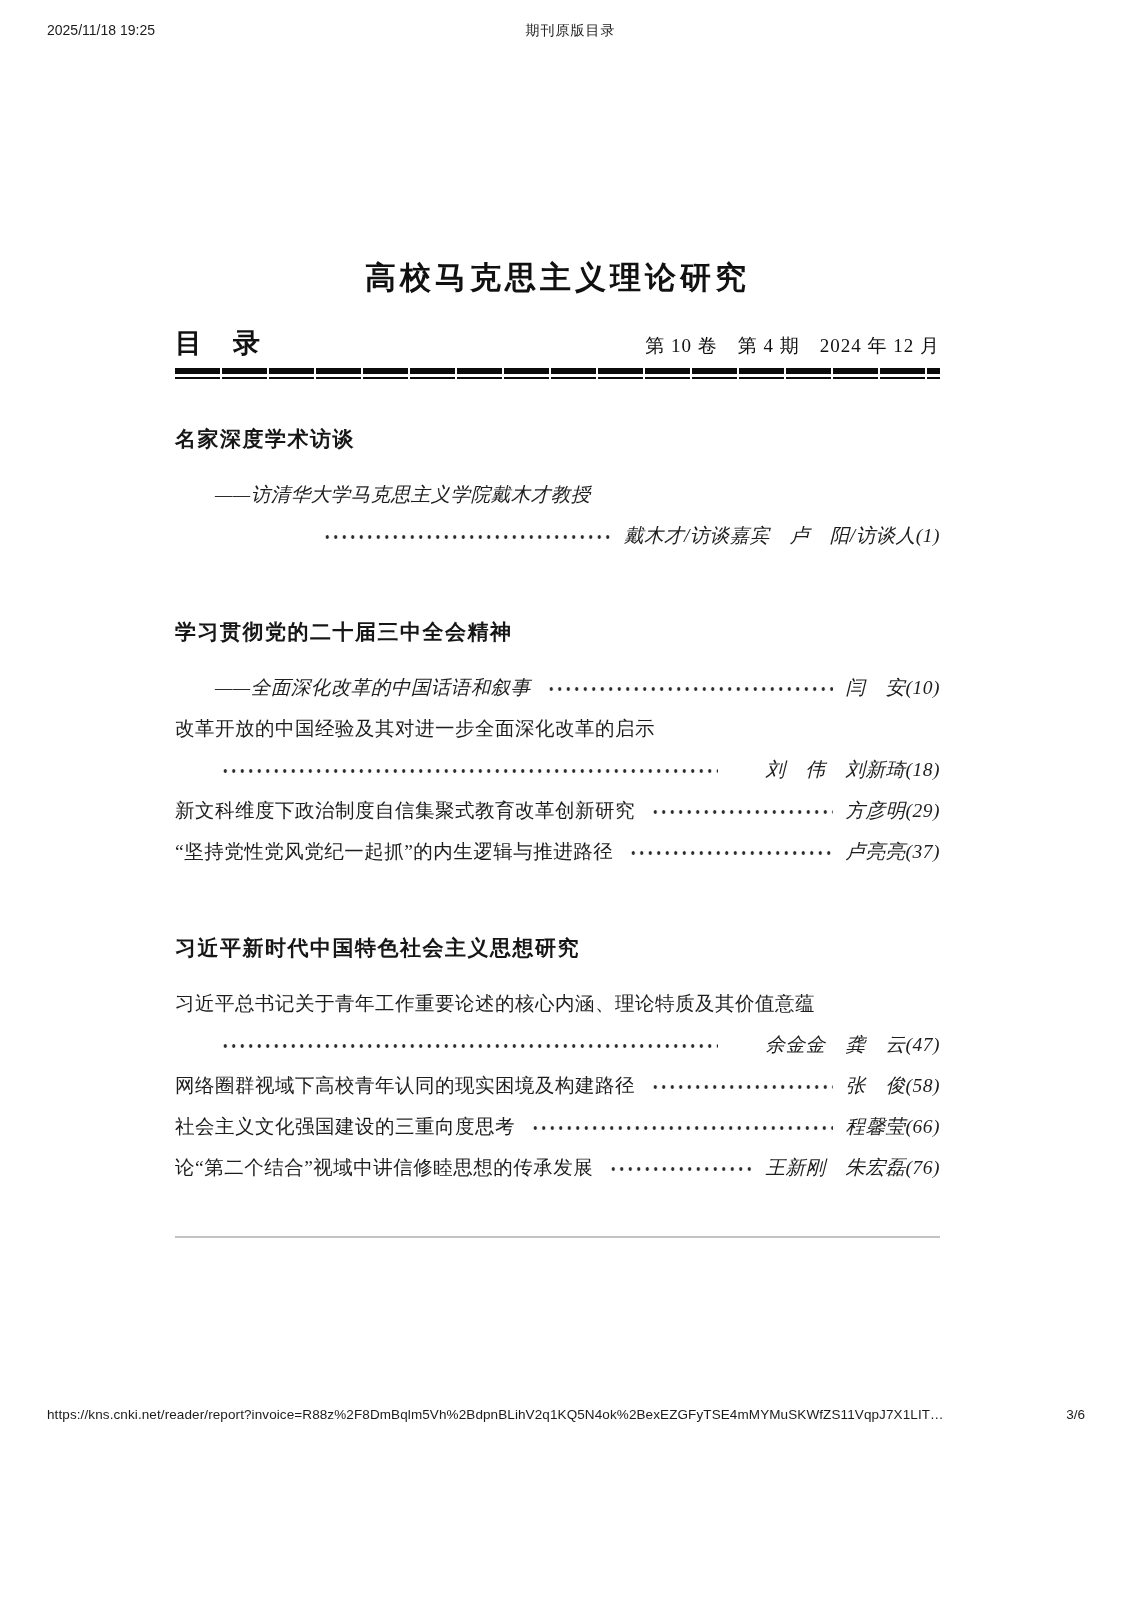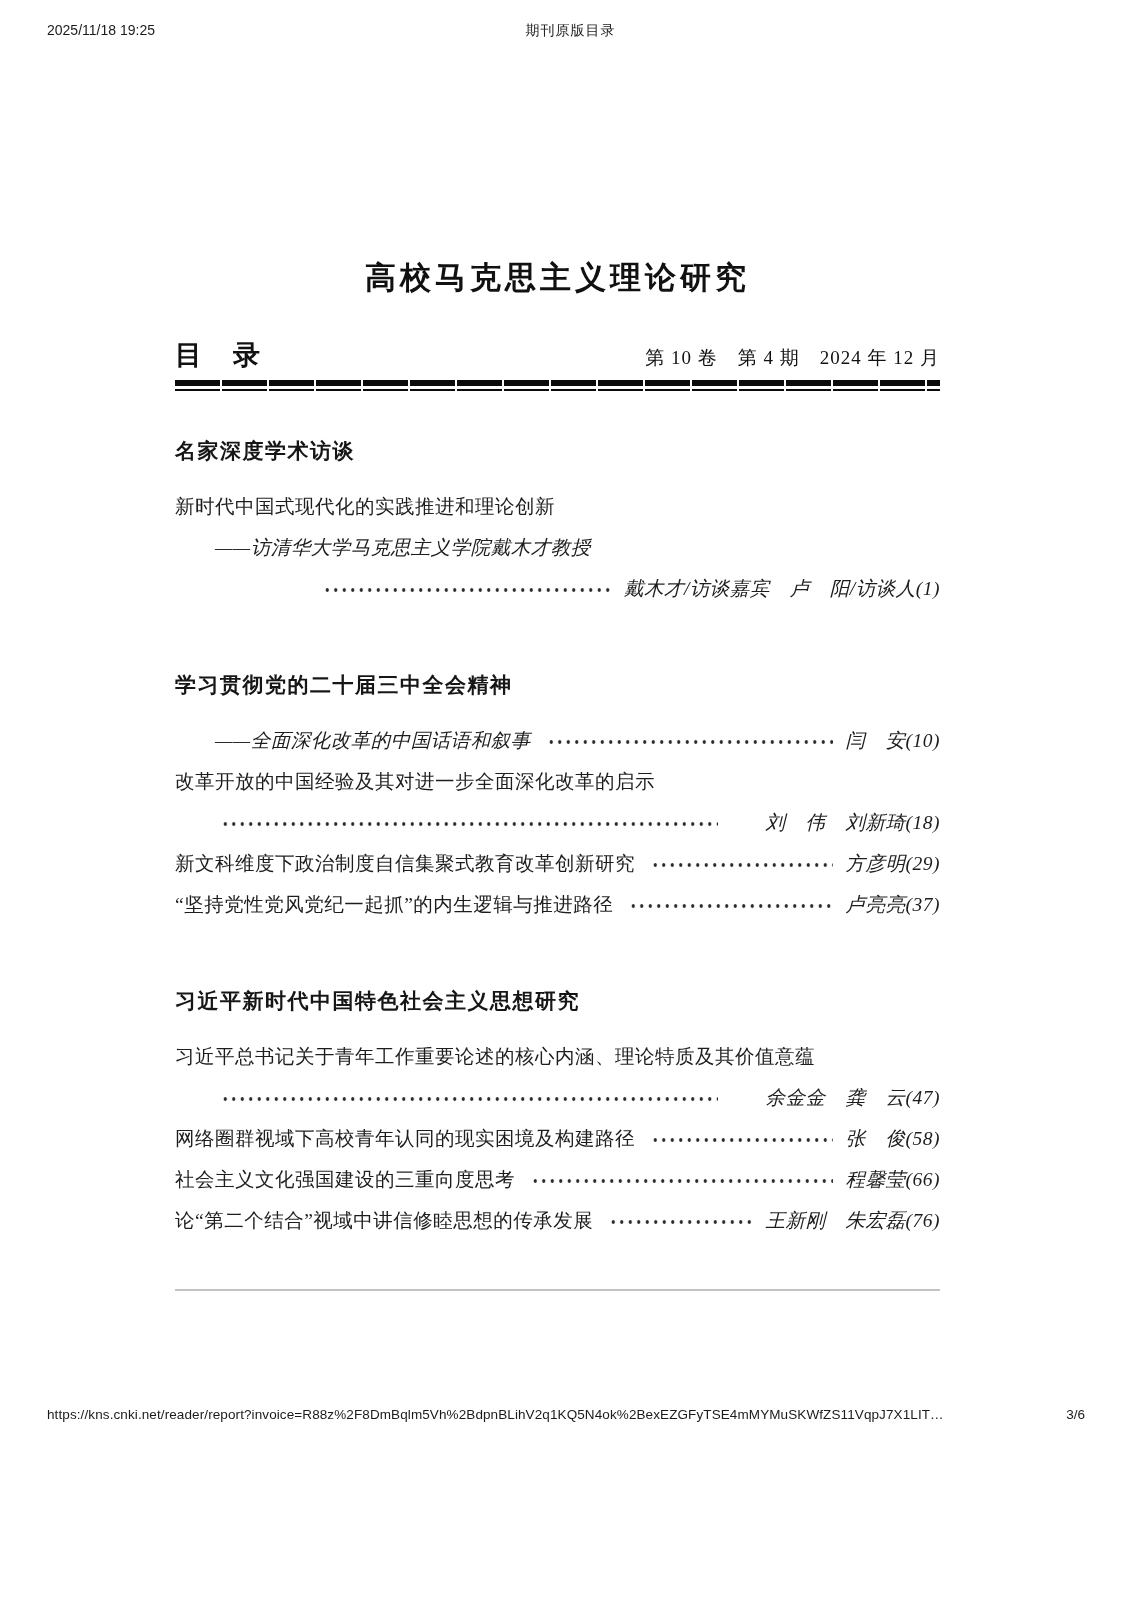--- a/index.html
+++ b/index.html
@@ -53,21 +53,21 @@
     margin-top: 257px;
     text-align: center;
     font-family: "Liberation Serif", "DejaVu Serif", serif;
     font-weight: bold;
     font-size: 31px;
     letter-spacing: 4px;
     color: #111;
   }
 
   .toc-head {
-    margin-top: 38px;
+    margin-top: 26px;
     display: flex;
     align-items: flex-end;
     justify-content: space-between;
   }
   .toc-label {
     font-weight: bold;
     font-size: 27px;
     letter-spacing: 2px;
     color: #111;
   }
@@ -157,23 +157,20 @@
     <div class="toc-head">
       <span class="toc-label">目　录</span>
       <span class="issue-info">第 10 卷　第 4 期　2024 年 12 月</span>
     </div>
     <div class="rule-thick"></div>
     <div class="rule-thin"></div>
 
     <div id="toc-sections">
         <div class="section">
           <div class="section-heading">名家深度学术访谈</div>
-          <div class="toc-line indent-0">
-            <span class="line-text">新时代中国式现代化的实践推进和理论创新</span>
-          </div>
           <div class="toc-line indent-1">
             <span class="line-text kai">——访清华大学马克思主义学院戴木才教授</span>
           </div>
           <div class="toc-line indent-3">
             <span class="dots"></span>
             <span class="authors">戴木才/访谈嘉宾　卢　阳/访谈人(1)</span>
           </div>
         </div>
         <div class="section">
           <div class="section-heading">学习贯彻党的二十届三中全会精神</div>

